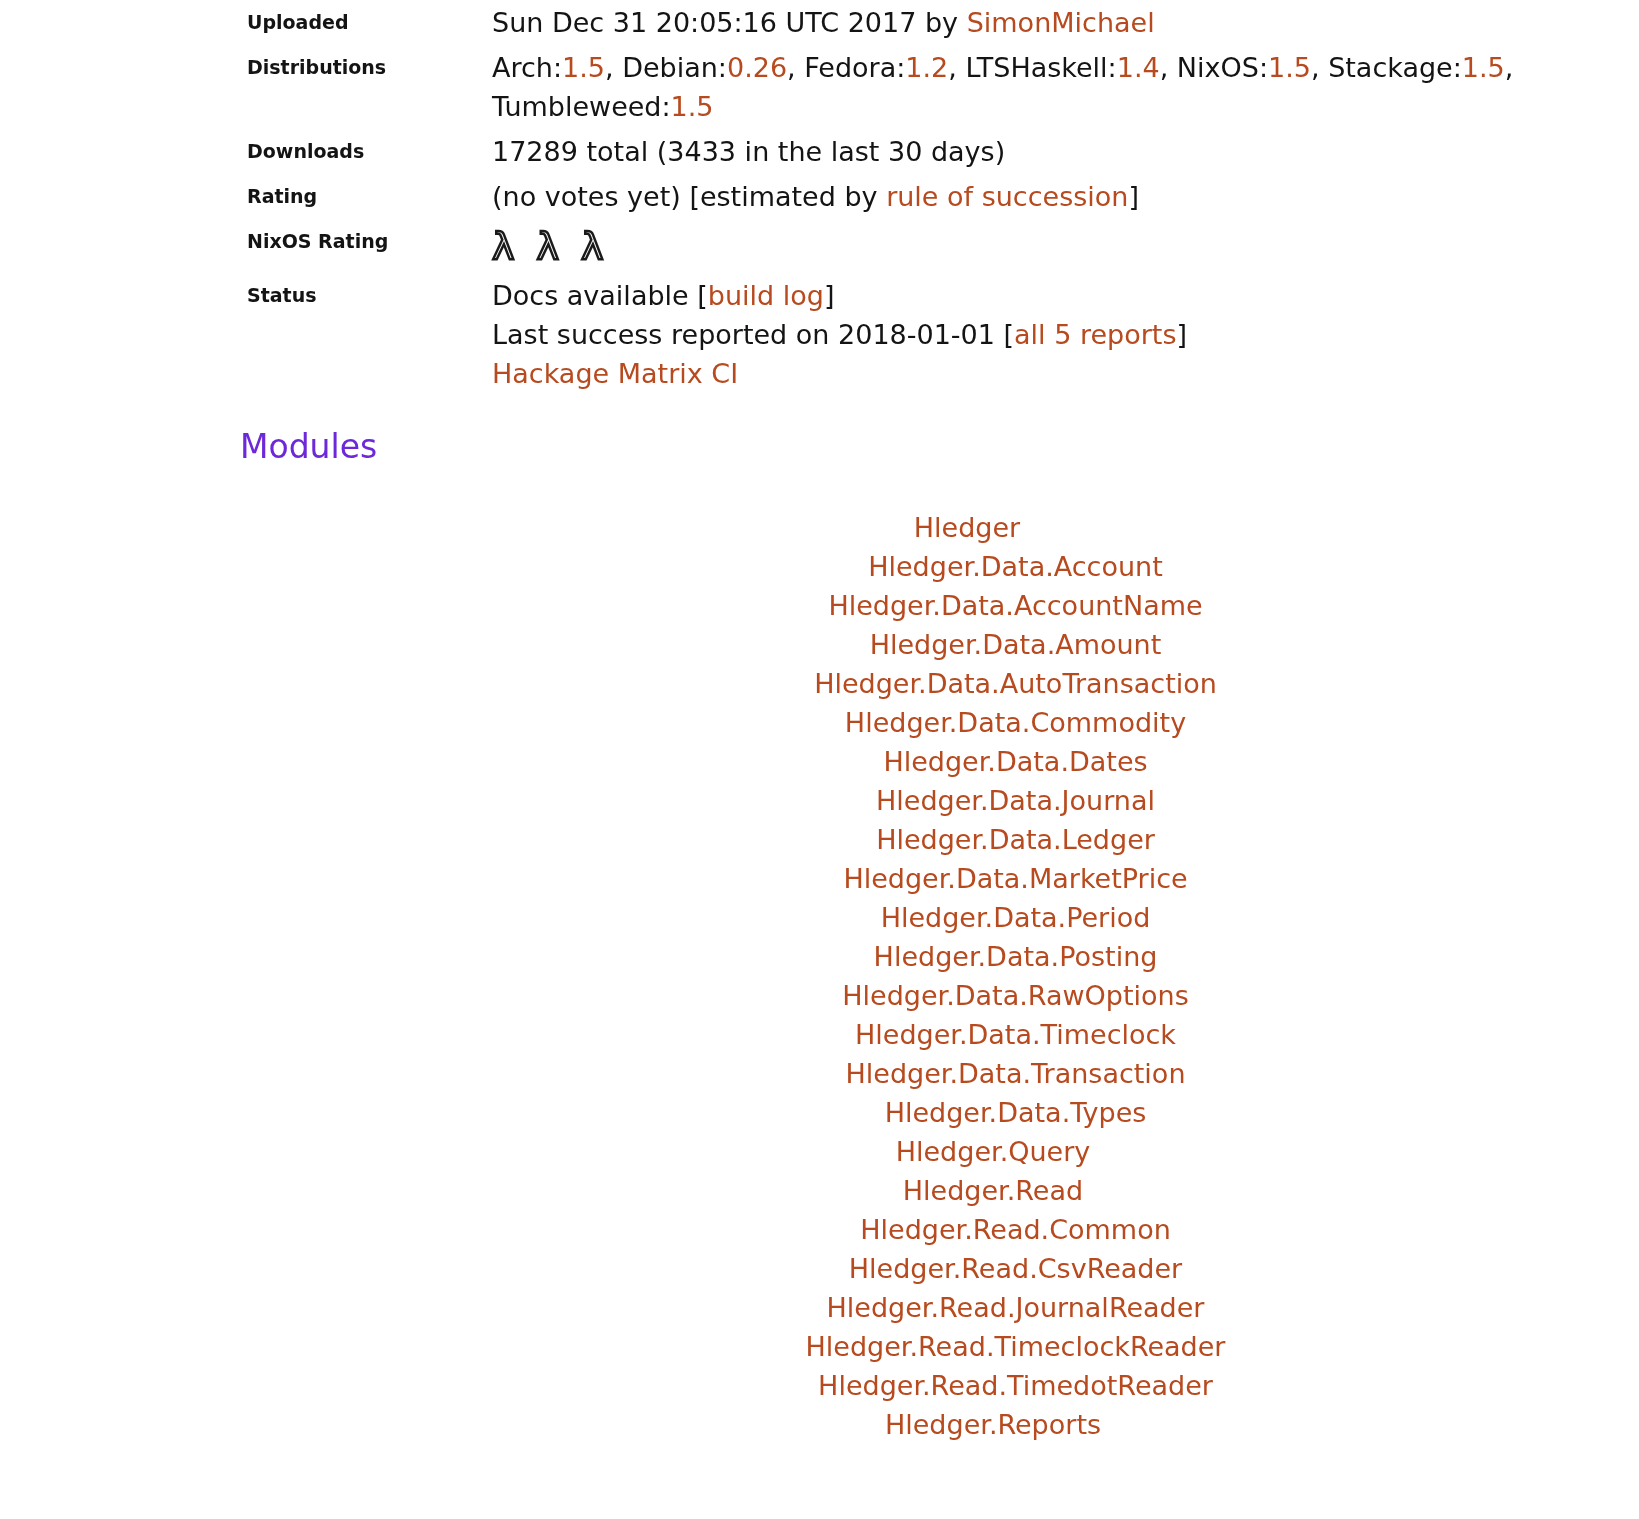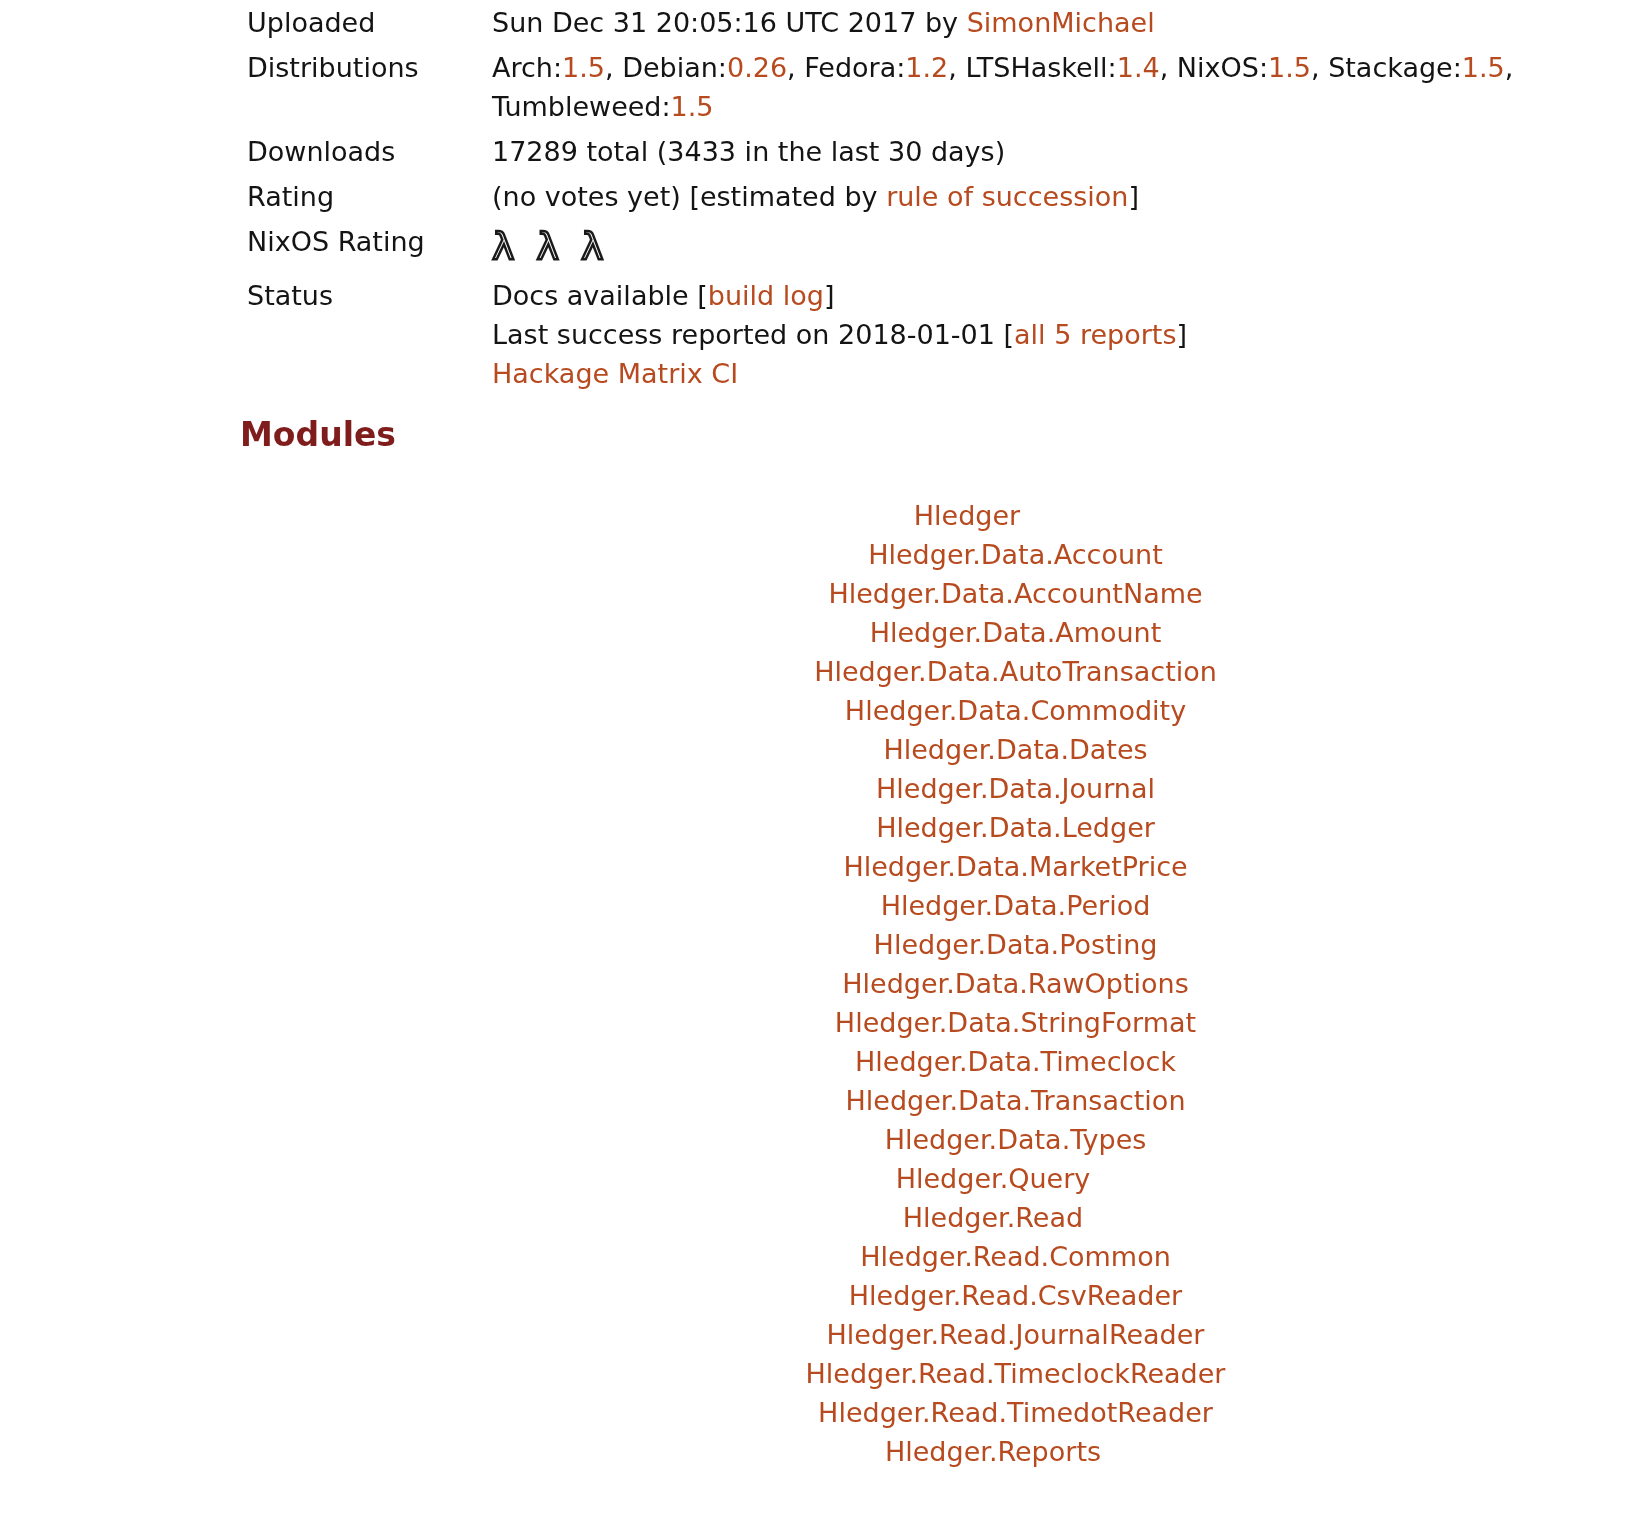--- a/index.html
+++ b/index.html
@@ -6,44 +6,44 @@
   body {
     width: 1639px; height: 1519px; overflow: hidden;
     background: #ffffff; color: #141414;
     font-family: "DejaVu Sans", "Liberation Sans", sans-serif;
     font-size: 27px;
   }
   .wrap { padding: 3px 0 0 240px; }
 
   table.properties { border-collapse: collapse; margin-left: 7px; }
   table.properties th {
-    text-align: left; vertical-align: top; font-weight: normal;
+    text-align: left; vertical-align: top; font-weight: bold;
     color: #141414; width: 245px; padding: 0 0 6px 0;
-    font-size: 27px; line-height: 39px; white-space: nowrap;
+    font-size: 19px; line-height: 39px; white-space: nowrap;
   }
   table.properties td {
     vertical-align: top; padding: 0 0 6px 0;
     font-size: 27px; line-height: 39px; white-space: nowrap;
   }
   .line { line-height: 39px; }
 
   a.lnk { color: #b74a1e; text-decoration: none; cursor: pointer; }
 
   .lam {
     display: inline-block; font-size: 38px; line-height: 48px;
     margin-right: 22px; color: #ffffff;
     -webkit-text-stroke: 2.5px #1a1a1a; cursor: pointer;
   }
   @supports not (-webkit-text-stroke: 1px black) {
     .lam { color: #1a1a1a; }
   }
 
   h2.modules-heading {
-    font-size: 33px; line-height: 40px; font-weight: bold;
-    color: #7f1d1d; margin: 16px 0 0 0;
+    font-size: 33px; line-height: 40px; font-weight: normal;
+    color: #6d28d9; margin: 28px 0 0 0;
   }
 
   ul.module-list {
     list-style: none; margin: 41px 0 0 0; padding: 0;
   }
   ul.module-list li { line-height: 39px; text-align: center; }
   ul.module-list li.lvl0 { padding-left: 55px; }
   ul.module-list li.lvl1 { padding-left: 107px; }
   ul.module-list li.lvl2 { padding-left: 152px; }
   ul.module-list li.gap { margin-top: 0; }
@@ -100,21 +100,20 @@
     <li class="lvl2"><a class="lnk">Hledger.Data.Amount</a></li>
     <li class="lvl2"><a class="lnk">Hledger.Data.AutoTransaction</a></li>
     <li class="lvl2"><a class="lnk">Hledger.Data.Commodity</a></li>
     <li class="lvl2"><a class="lnk">Hledger.Data.Dates</a></li>
     <li class="lvl2"><a class="lnk">Hledger.Data.Journal</a></li>
     <li class="lvl2"><a class="lnk">Hledger.Data.Ledger</a></li>
     <li class="lvl2"><a class="lnk">Hledger.Data.MarketPrice</a></li>
     <li class="lvl2"><a class="lnk">Hledger.Data.Period</a></li>
     <li class="lvl2"><a class="lnk">Hledger.Data.Posting</a></li>
     <li class="lvl2"><a class="lnk">Hledger.Data.RawOptions</a></li>
-    <li class="lvl2"><a class="lnk">Hledger.Data.StringFormat</a></li>
     <li class="lvl2"><a class="lnk">Hledger.Data.Timeclock</a></li>
     <li class="lvl2"><a class="lnk">Hledger.Data.Transaction</a></li>
     <li class="lvl2"><a class="lnk">Hledger.Data.Types</a></li>
     <li class="lvl1 gap"><a class="lnk">Hledger.Query</a></li>
     <li class="lvl1"><a class="lnk">Hledger.Read</a></li>
     <li class="lvl2 gap"><a class="lnk">Hledger.Read.Common</a></li>
     <li class="lvl2"><a class="lnk">Hledger.Read.CsvReader</a></li>
     <li class="lvl2"><a class="lnk">Hledger.Read.JournalReader</a></li>
     <li class="lvl2"><a class="lnk">Hledger.Read.TimeclockReader</a></li>
     <li class="lvl2"><a class="lnk">Hledger.Read.TimedotReader</a></li>

